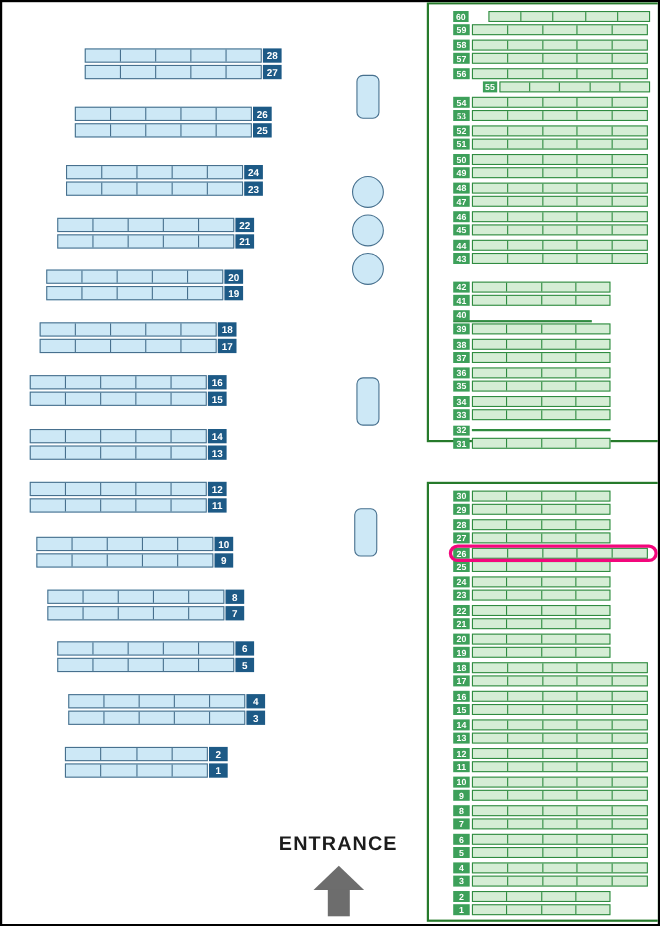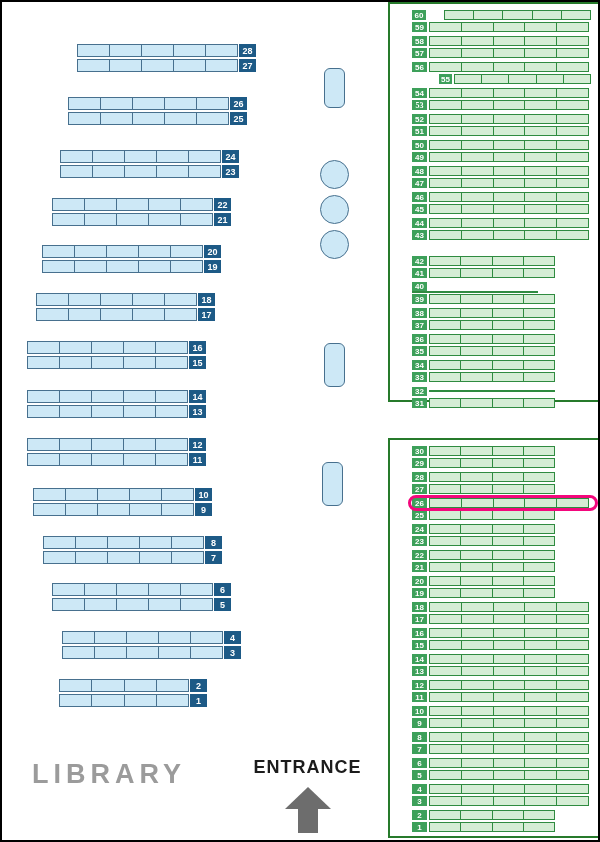--- a/index.html
+++ b/index.html
@@ -943,21 +943,20 @@
         <div class="g-bar" style="width: 126px;">
           <div class="cell"></div>
           <div class="cell"></div>
           <div class="cell"></div>
           <div class="cell"></div>
         </div>
       </div>
     </div>
 
   <div class="library-name">
-    <div>LIBRARY</div>
   </div>
 
   <div class="entrance">
     <div class="entrance-label">ENTRANCE</div>
     <div>
       <div class="arrow-head"></div>
       <div class="arrow-shaft"></div>
     </div>
   </div>
 

